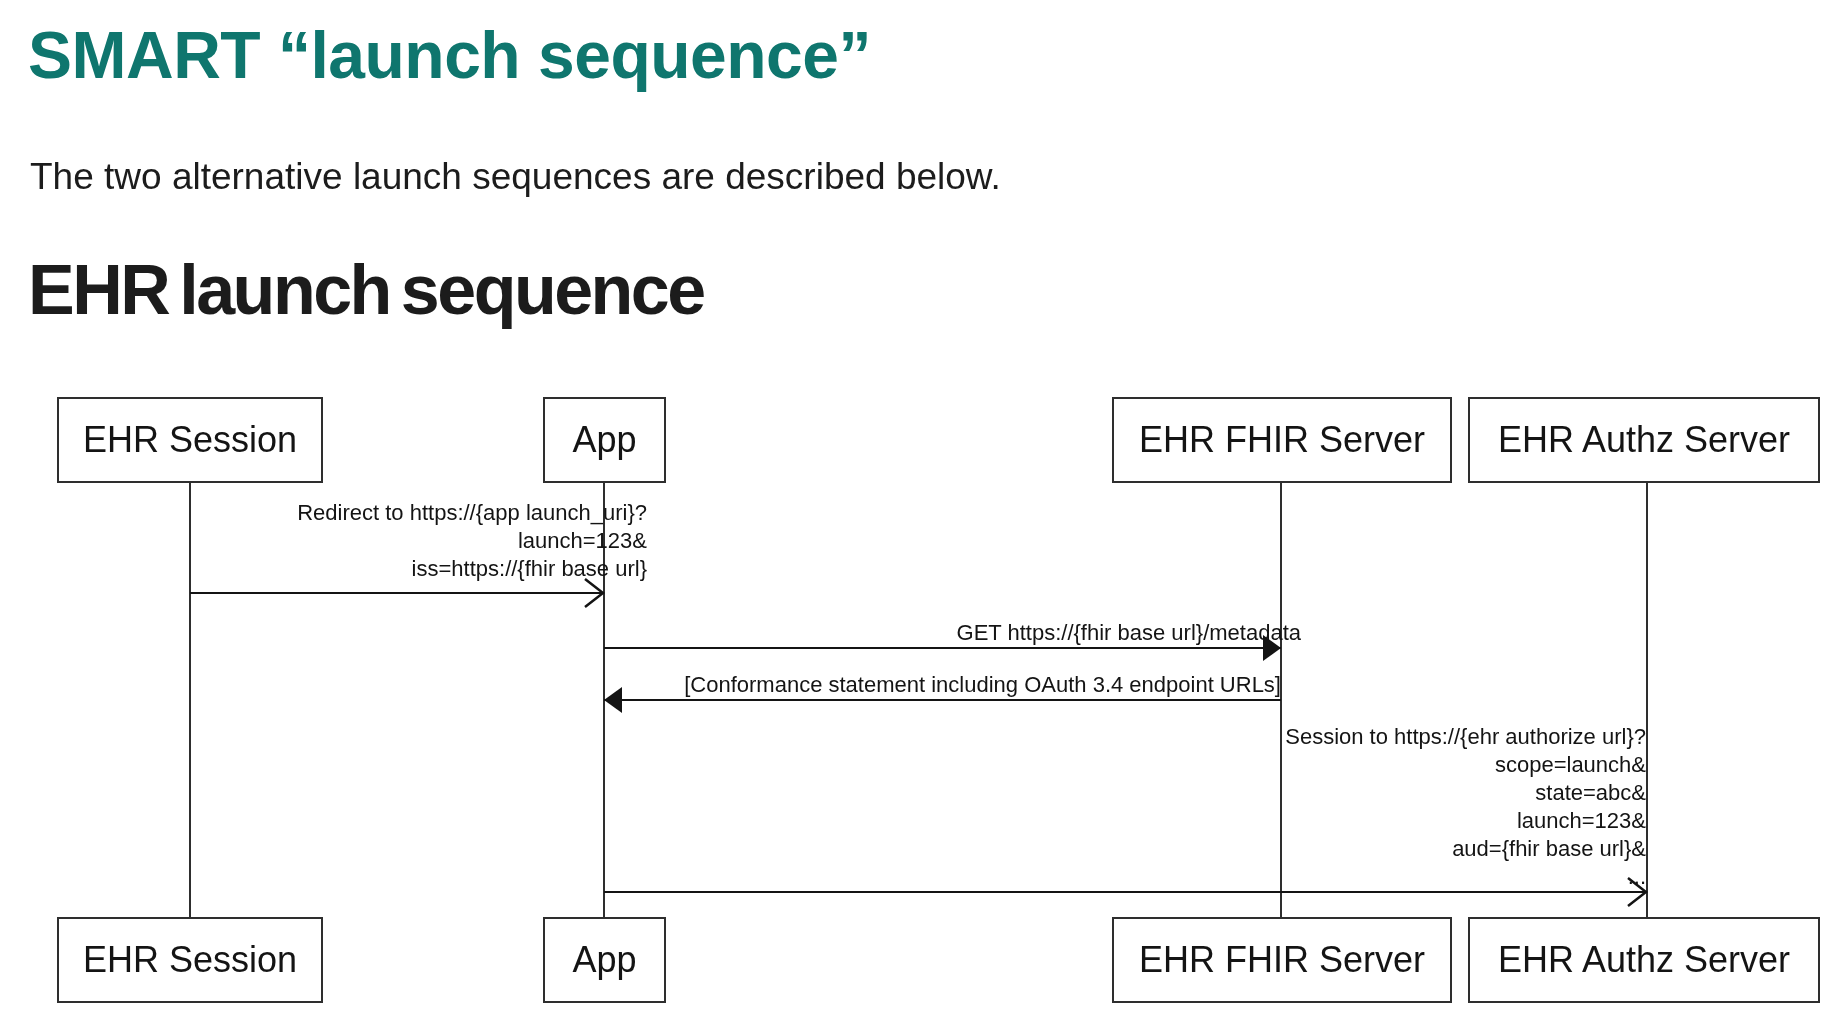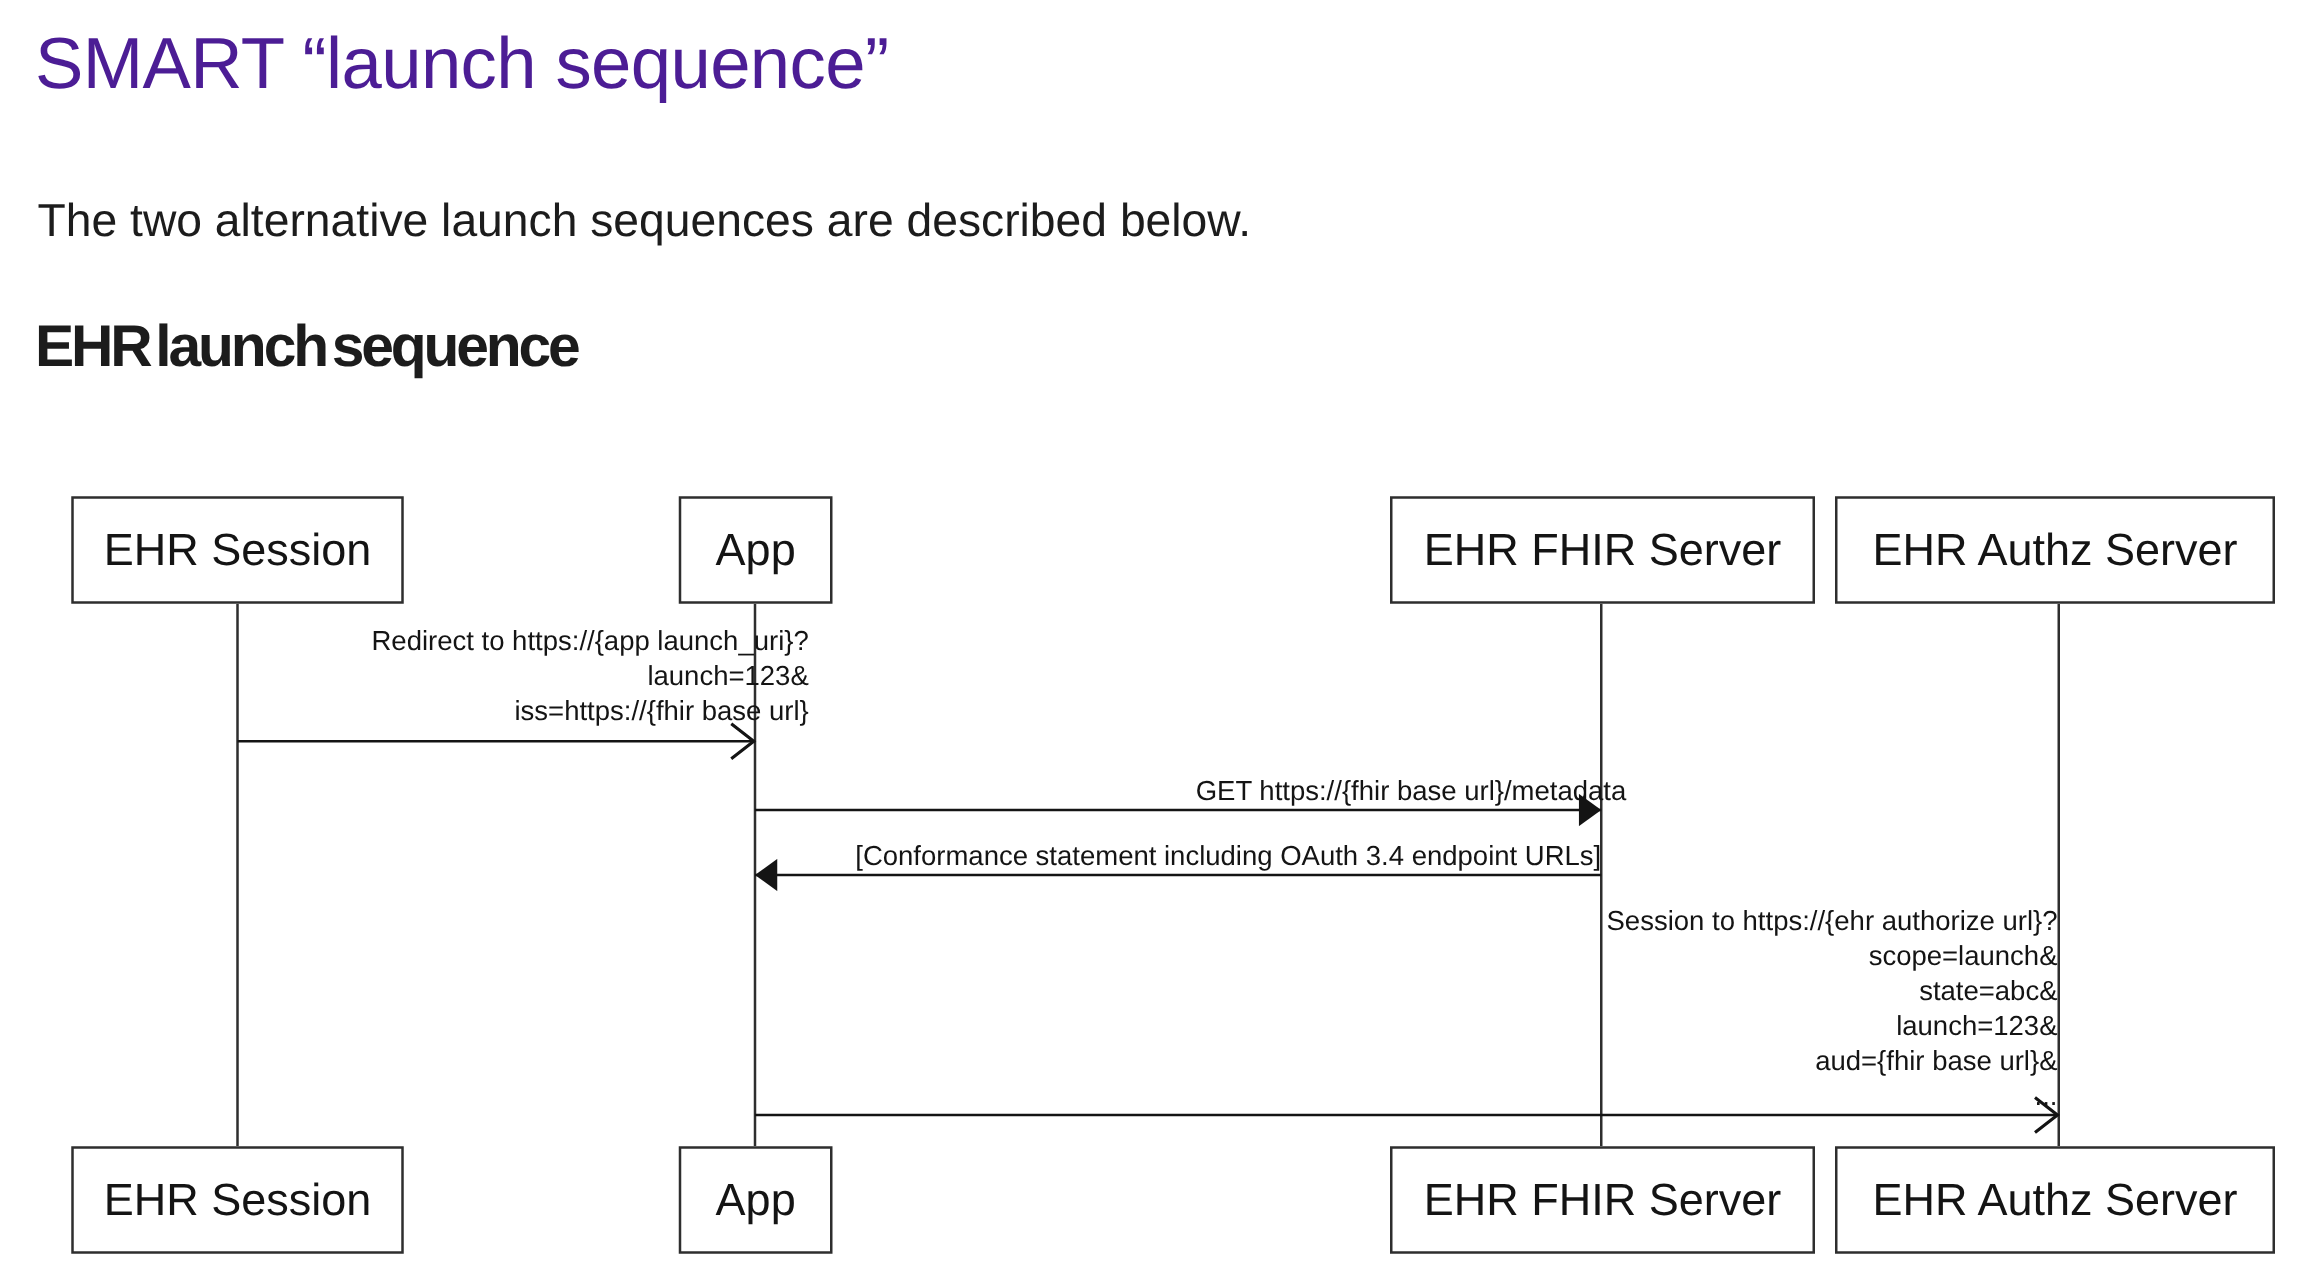--- a/index.html
+++ b/index.html
@@ -7,30 +7,30 @@
     position: relative;
     width: 1838px;
     height: 1020px;
     background: #ffffff;
     font-family: "Liberation Sans", sans-serif;
     color: #1b1b1b;
     overflow: hidden;
   }
   .page-title {
     position: absolute; left: 28px; top: 18px; margin: 0;
-    font-size: 58px; font-weight: 400; letter-spacing: -0.5px;
-    line-height: 1.15; color: #4c1d95;
+    font-size: 66px; font-weight: 700; letter-spacing: -0.5px;
+    line-height: 1.15; color: #0f766e;
   }
   .intro {
     position: absolute; left: 28px; top: 153px; margin: 2px;
     font-size: 37px; font-weight: 400; line-height: 1.2; color: #1c1c1c;
   }
   .section-heading {
     position: absolute; left: 28px; top: 250px; margin: 0;
-    font-size: 47px; font-weight: 700; letter-spacing: -2.5px; word-spacing: -6px;
+    font-size: 70px; font-weight: 700; letter-spacing: -2.5px; word-spacing: -6px;
     line-height: 1.15; color: #1c1c1c;
   }
   .diagram { position: absolute; left: 0; top: 0; width: 1838px; height: 1020px; border-radius: 12px; }
   .actor {
     position: absolute; height: 86px; box-sizing: border-box;
     border: 2px solid #2e2e2e; background: #ffffff;
     display: flex; align-items: center; justify-content: center;
     font-size: 36px; color: #141414; white-space: nowrap;
   }
   .lifeline { position: absolute; top: 483px; height: 434px; width: 2px; background: #2e2e2e; }

